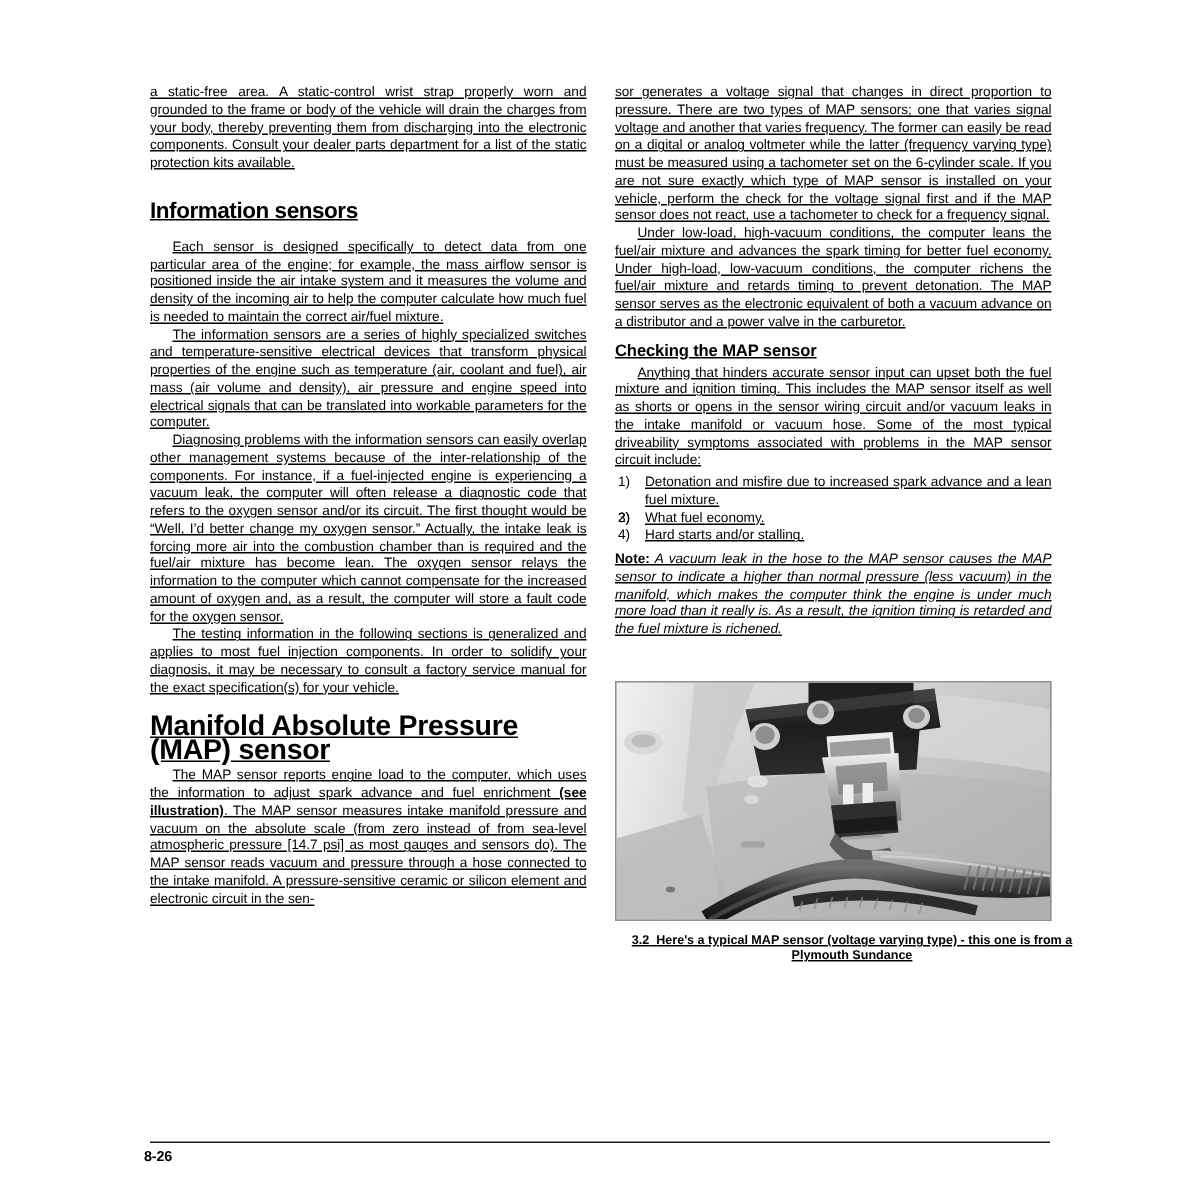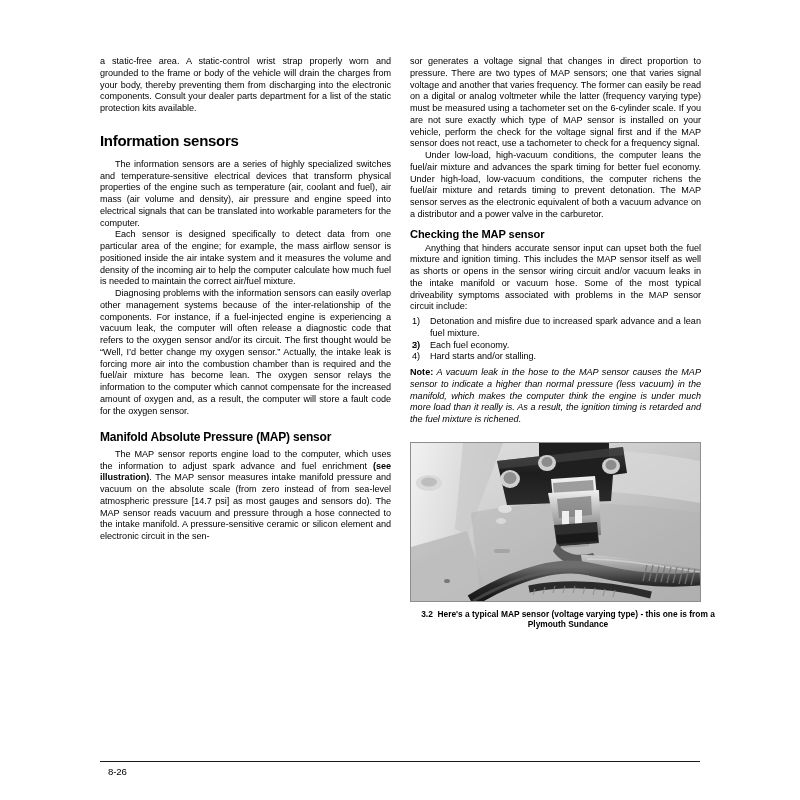--- a/index.html
+++ b/index.html
@@ -23,20 +23,21 @@
     padding: 56px 100px 0 100px;
   }
   .columns {
     display: flex;
     gap: 19px;
     align-items: flex-start;
   }
   .col {
     width: 291px;
     flex: 0 0 291px;
+    text-decoration: underline;
   }
   p {
     margin: 0;
     font-size: 9.1px;
     line-height: 11.75px;
     text-align: justify;
     text-justify: inter-word;
     hyphens: manual;
     letter-spacing: -0.02px;
   }
@@ -44,21 +45,21 @@
     text-indent: 15px;
   }
   h1.sect-title {
     font-size: 15px;
     font-weight: bold;
     line-height: 24px;
     margin: 14px 0 6px 0;
     letter-spacing: -0.3px;
   }
   h2.sub-title {
-    font-size: 12px;
+    font-size: 19px;
     font-weight: bold;
     line-height: 15.5px;
     margin: 13px 0 3px 0;
     letter-spacing: -0.2px;
   }
   h3.sub-sub-title {
     font-size: 11.1px;
     font-weight: bold;
     line-height: 13px;
     margin: 7px 0 2px 0;
@@ -85,21 +86,21 @@
     position: relative;
     padding-left: 20px;
     margin-bottom: 0px;
   }
   ol.sym-list li .num {
     position: absolute;
     left: 2px;
     top: 0;
   }
   .photo-wrap {
-    margin-top: 16px;
+    margin-top: 28px;
     width: 316px;
   }
   .photo {
     width: 291px;
     height: 160px;
     border: 1px solid #8e8e8e;
     box-sizing: border-box;
     display: block;
     background: #cfcfcf;
     overflow: hidden;
@@ -115,48 +116,49 @@
   .footer-rule {
     position: absolute;
     left: 100px;
     top: 761px;
     width: 600px;
     height: 0;
     border-top: 1.6px solid #1a1a1a;
   }
   .page-number {
     position: absolute;
-    left: 108px;
+    left: 96px;
     top: 766px;
     font-size: 9.6px;
-    font-weight: normal;
+    font-weight: bold;
     letter-spacing: -0.1px;
     text-align: center;
   }
 </style>
 </head>
 <body>
 
 <div class="page">
 
   <div class="columns">
 
     <div class="col">
 
       <p>a static-free area. A static-control wrist strap properly worn and grounded to the frame or body of the vehicle will drain the charges from your body, thereby preventing them from discharging into the electronic components. Consult your dealer parts department for a list of the static protection kits available.</p>
 
 
       <h1 class="sect-title">Information sensors</h1>
 
+      <p class="indent">Each sensor is designed specifically to detect data from one particular area of the engine; for example, the mass airflow sensor is positioned inside the air intake system and it measures the volume and density of the incoming air to help the computer calculate how much fuel is needed to maintain the correct air/fuel mixture.</p>
+
       <p class="indent">The information sensors are a series of highly specialized switches and temperature-sensitive electrical devices that transform physical properties of the engine such as temperature (air, coolant and fuel), air mass (air volume and density), air pressure and engine speed into electrical signals that can be translated into workable parameters for the computer.</p>
 
-      <p class="indent">Each sensor is designed specifically to detect data from one particular area of the engine; for example, the mass airflow sensor is positioned inside the air intake system and it measures the volume and density of the incoming air to help the computer calculate how much fuel is needed to maintain the correct air/fuel mixture.</p>
-
       <p class="indent">Diagnosing problems with the information sensors can easily overlap other management systems because of the inter-relationship of the components. For instance, if a fuel-injected engine is experiencing a vacuum leak, the computer will often release a diagnostic code that refers to the oxygen sensor and/or its circuit. The first thought would be “Well, I’d better change my oxygen sensor.” Actually, the intake leak is forcing more air into the combustion chamber than is required and the fuel/air mixture has become lean. The oxygen sensor relays the information to the computer which cannot compensate for the increased amount of oxygen and, as a result, the computer will store a fault code for the oxygen sensor.</p>
 
+      <p class="indent">The testing information in the following sections is generalized and applies to most fuel injection components. In order to solidify your diagnosis, it may be necessary to consult a factory service manual for the exact specification(s) for your vehicle.</p>
 
       <h2 class="sub-title">Manifold Absolute Pressure (MAP) sensor</h2>
 
 
       <p class="indent"><span>The MAP sensor reports engine load to the computer, which uses the information to adjust spark advance and fuel enrichment </span><b class="inline-bold">(see illustration)</b><span>. The MAP sensor measures intake manifold pressure and vacuum on the absolute scale (from zero instead of from sea-level atmospheric pressure [14.7 psi] as most gauges and sensors do). The MAP sensor reads vacuum and pressure through a hose connected to the intake manifold. A pressure-sensitive ceramic or silicon element and electronic circuit in the sen-</span></p>
 
     </div>
 
     <div class="col">
 
@@ -171,21 +173,21 @@
       <ol class="sym-list">
         <li>
           <span class="num">1)</span>
           <span>Detonation and misfire due to increased spark advance and a lean fuel mixture.</span>
         </li>
         <li>
           <span class="num">2)</span>
         </li>
         <li>
           <span class="num">3)</span>
-          <span>Each fuel economy.</span>
+          <span>What fuel economy.</span>
         </li>
         <li>
           <span class="num">4)</span>
           <span>Hard starts and/or stalling.</span>
         </li>
       </ol>
 
       <div class="note-block"><span class="note-label">Note:</span><span class="note-text"> A vacuum leak in the hose to the MAP sensor causes the MAP sensor to indicate a higher than normal pressure (less vacuum) in the manifold, which makes the computer think the engine is under much more load than it really is. As a result, the ignition timing is retarded and the fuel mixture is richened.</span></div>
 
       <div class="photo-wrap">

